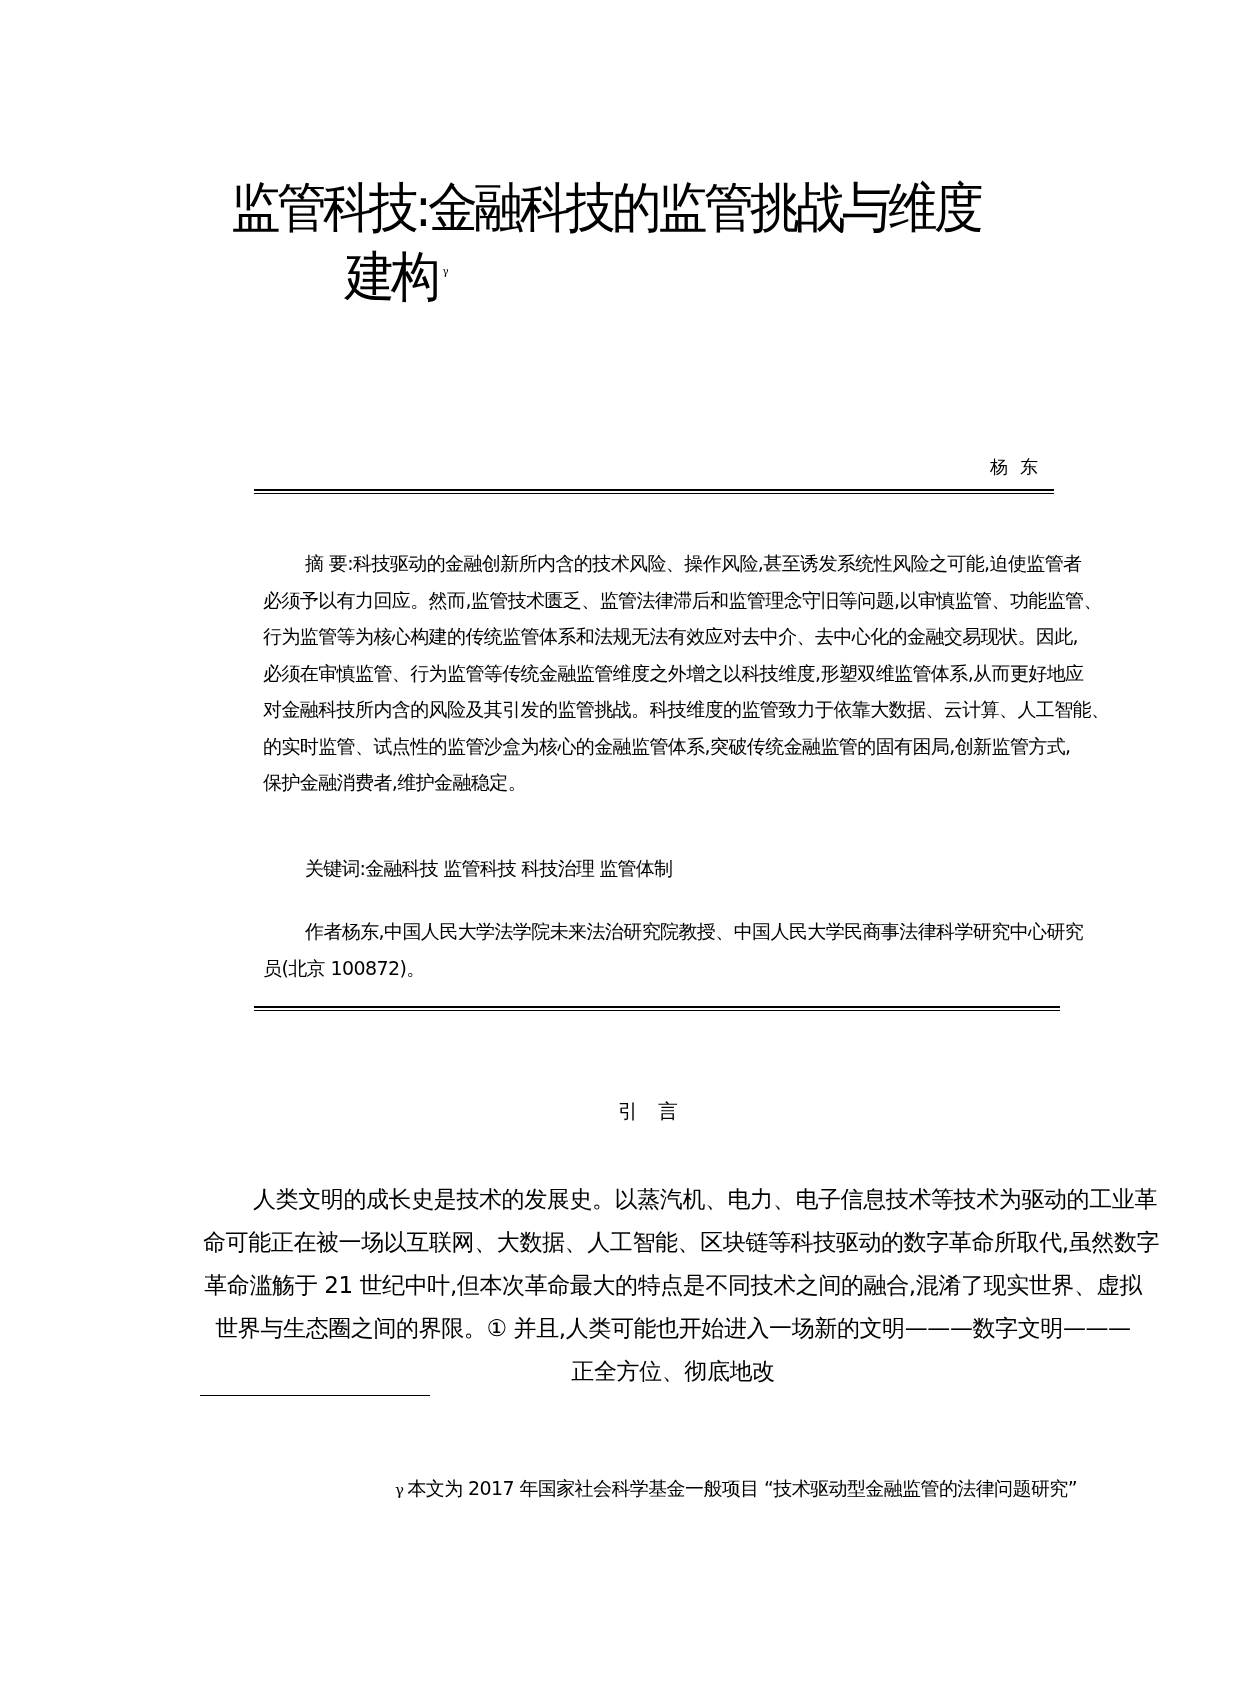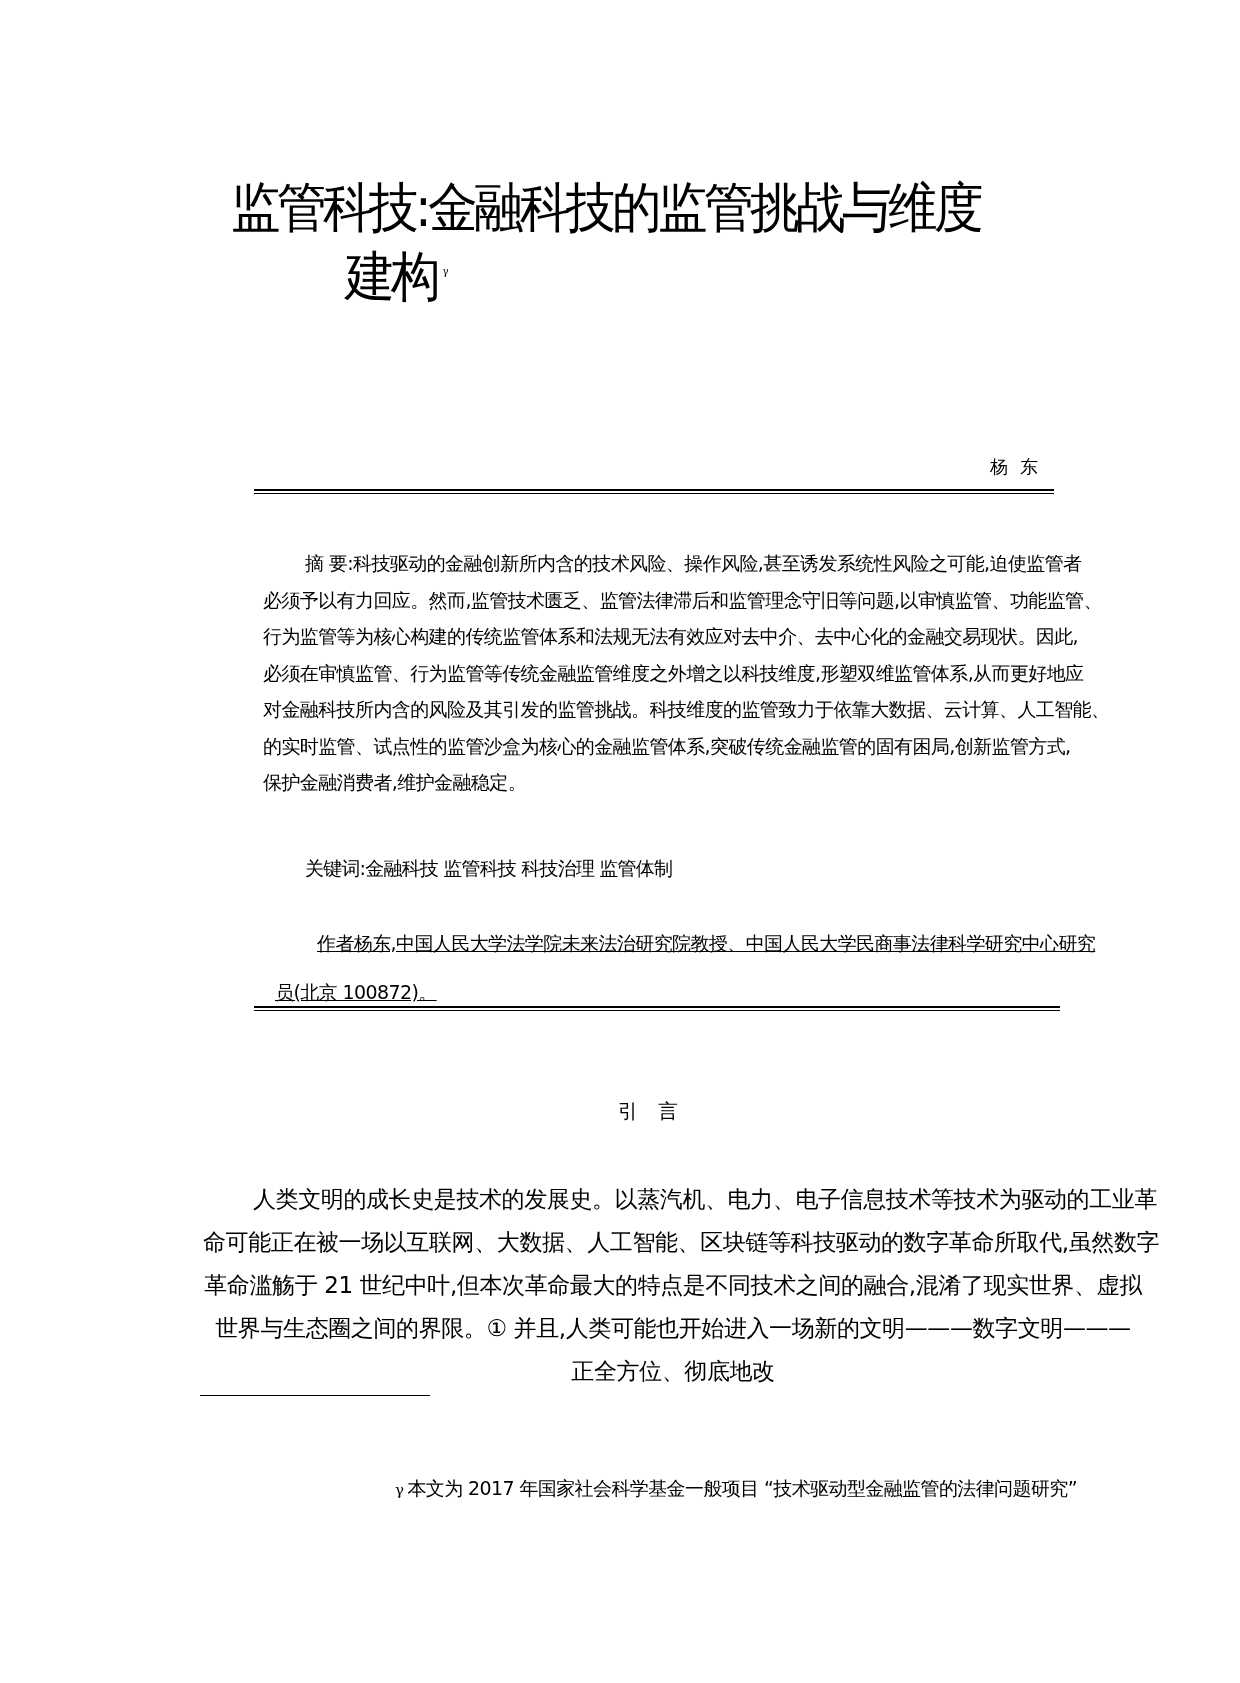--- a/index.html
+++ b/index.html
@@ -67,21 +67,21 @@
       font-size: 19px; line-height: 36px;
       letter-spacing: -0.8px;
       margin-top: 10px;
     }
     .author-note {
       position: absolute;
       left: 263px; top: 913px;
       font-size: 19px; line-height: 36.5px;
       letter-spacing: -0.6px;
     }
-    .author-note p { margin: 12px; white-space: nowrap; text-decoration: underline; }
+    .author-note p { margin: 0; white-space: nowrap; }
 
     .section-title {
       left: 618px; top: 1093px;
       font-size: 20px; line-height: 36px;
       letter-spacing: 20px;
     }
 
     .body-text {
       position: absolute;
       left: 203px; top: 1178px;

